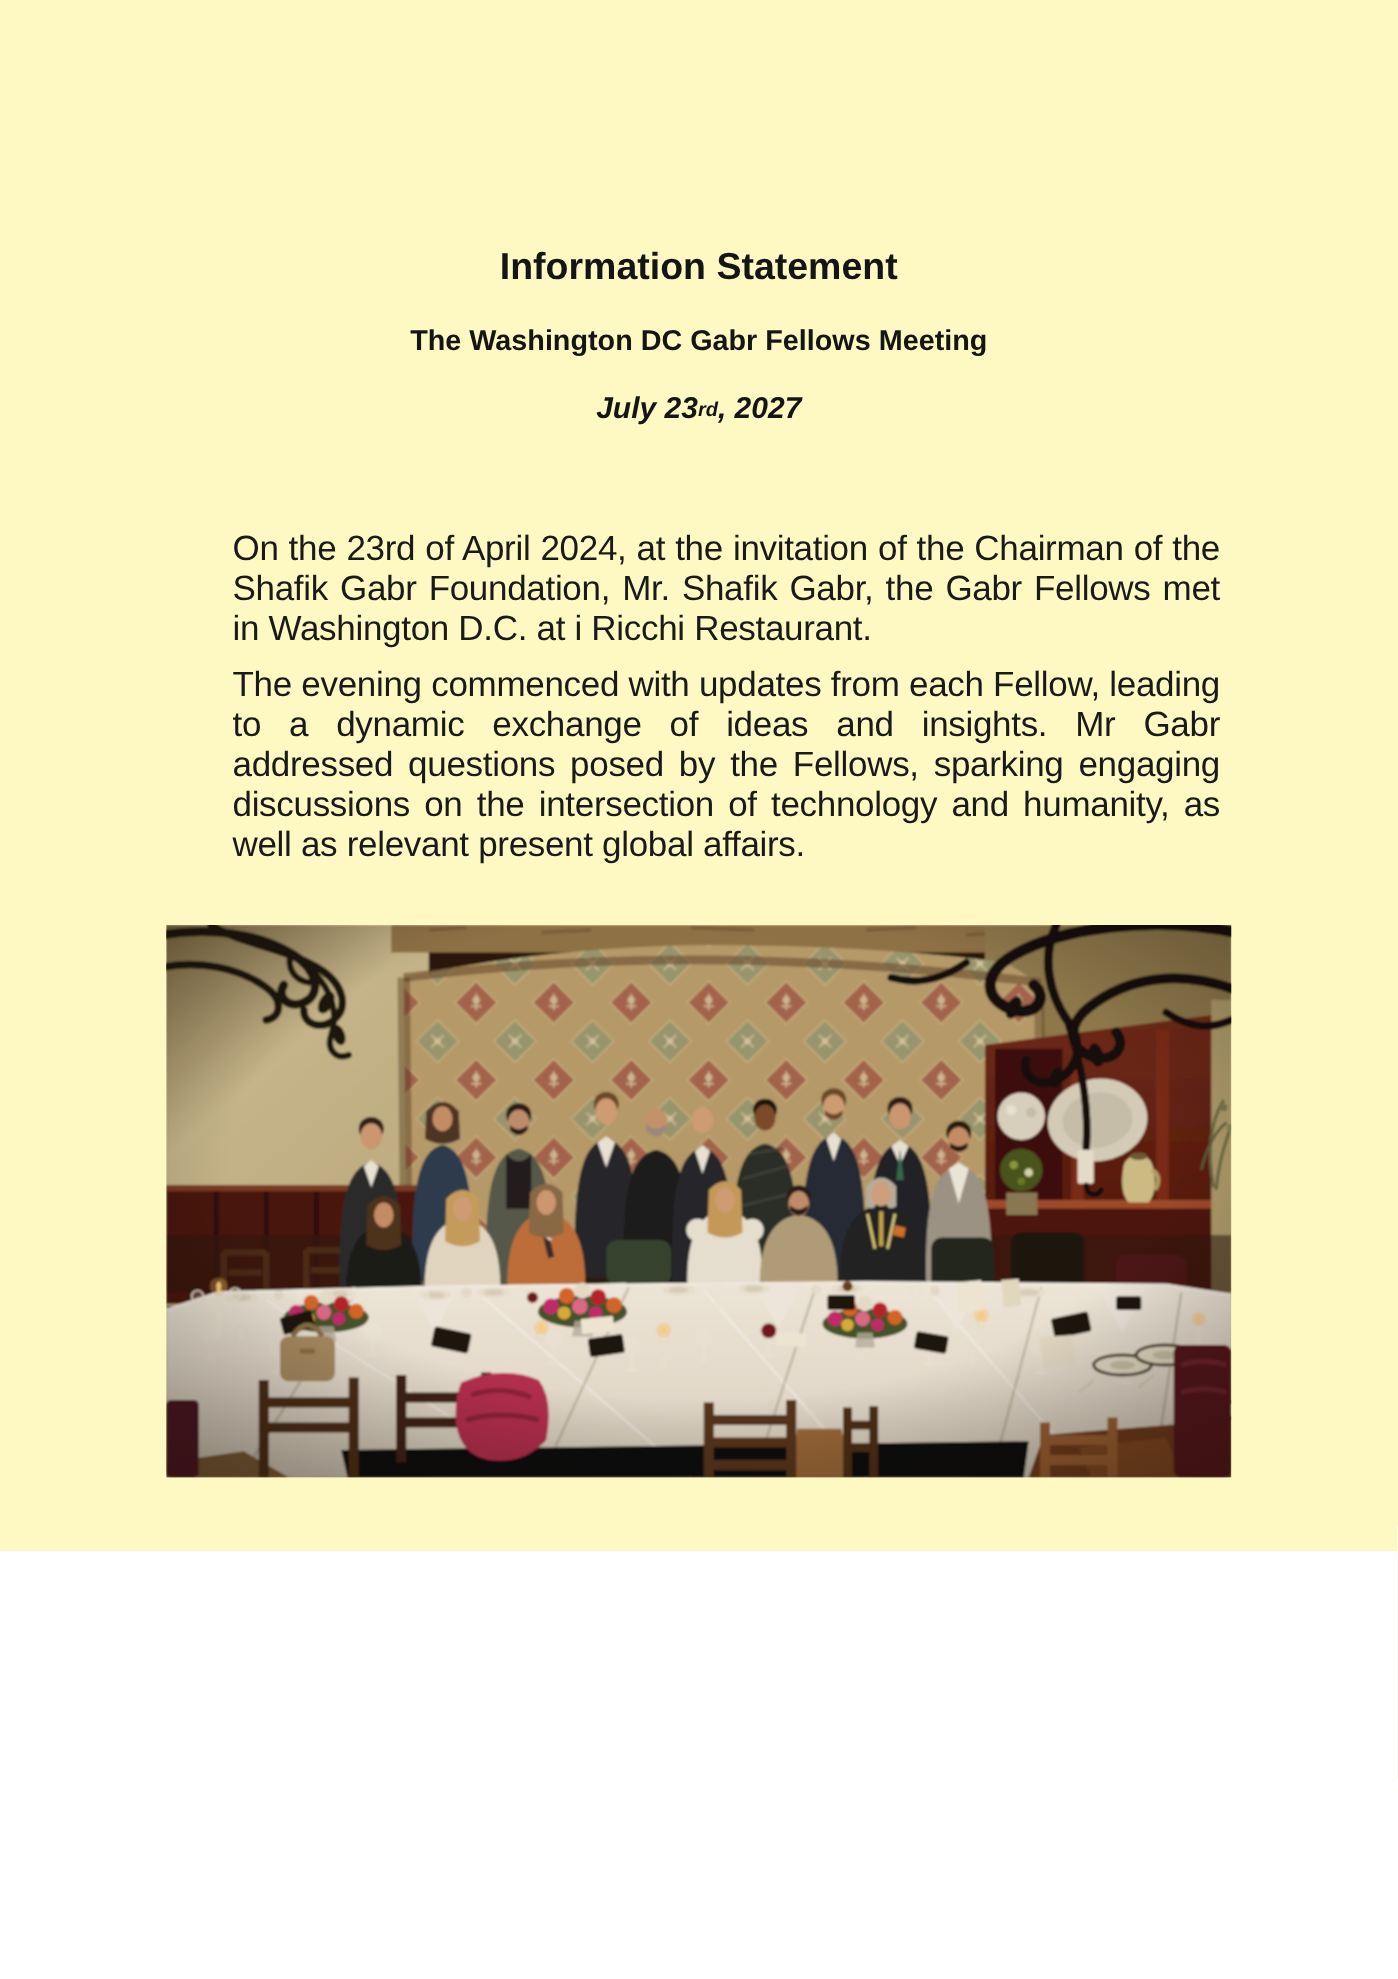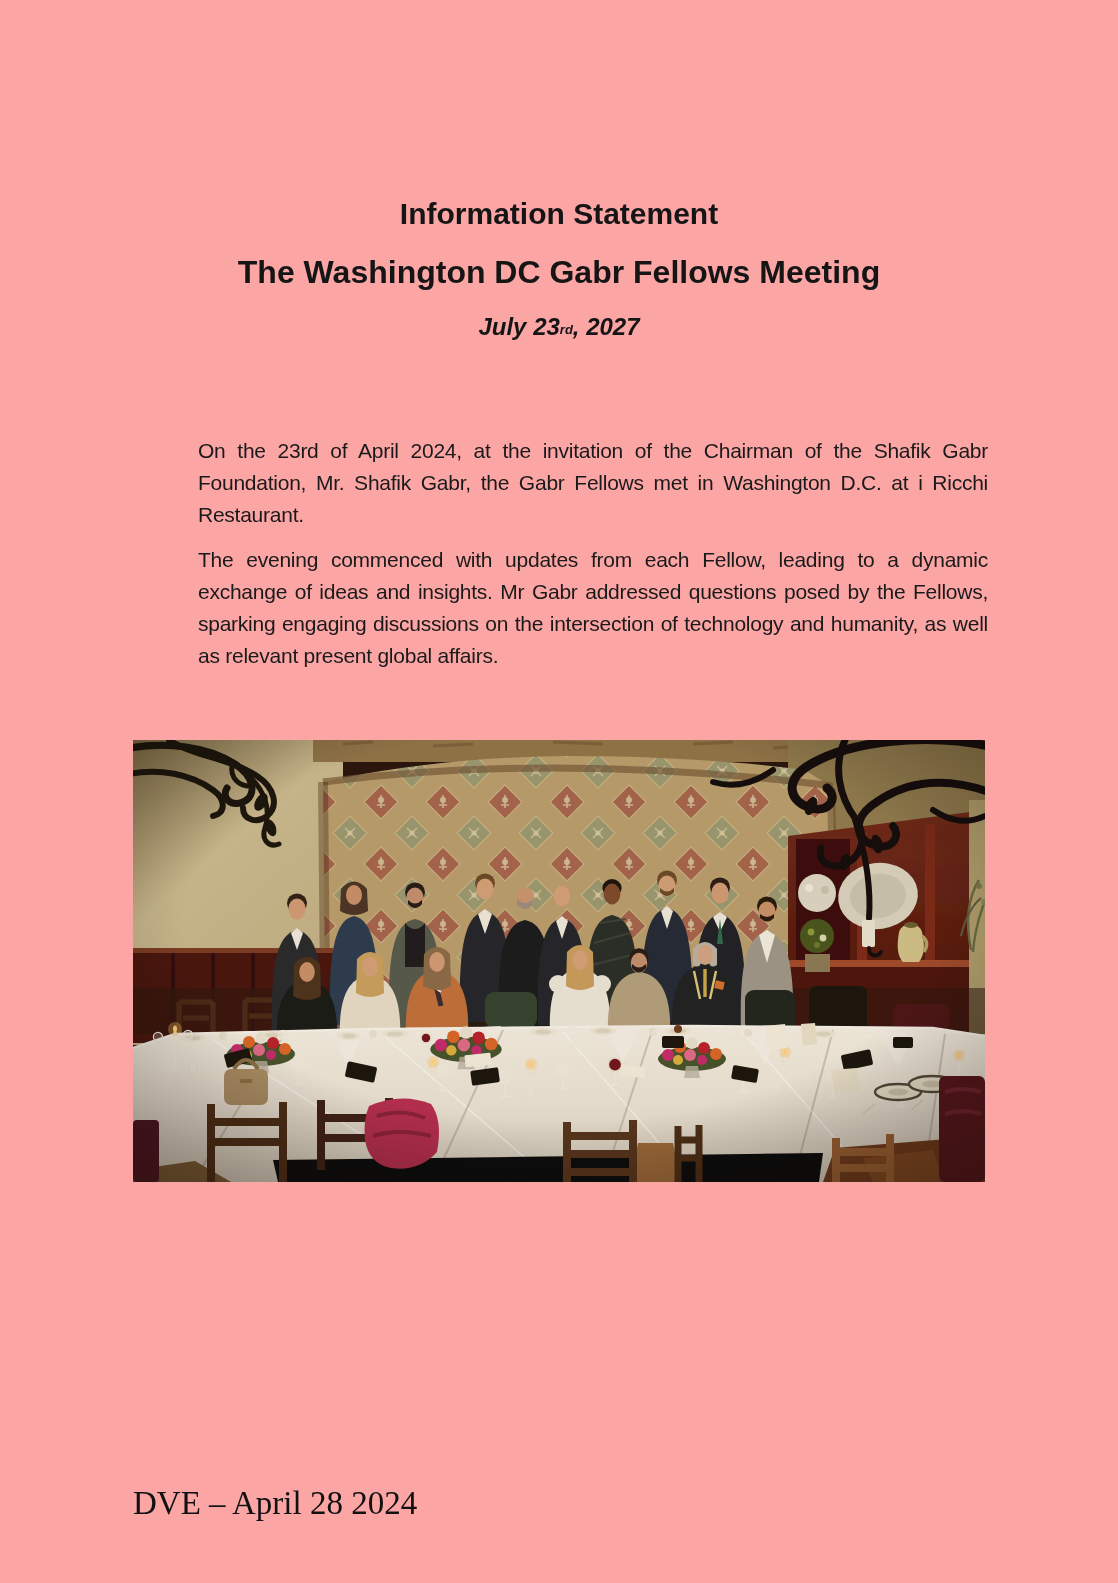--- a/index.html
+++ b/index.html
@@ -1,46 +1,46 @@
 <!DOCTYPE html>
 <html><head>
 <meta charset="utf-8">
 <style>
   html,body{margin:0;padding:0;background:#ffffff;}
   .page{
     position:relative;
-    width:1118px;height:1583px;
-    background:#fca5a5;
+    width:1118px;height:1241px;
+    background:#fef9c3;
     font-family:"Liberation Sans",sans-serif;
     color:#111;
     overflow:hidden;
   }
   .doc-title{
     position:absolute;top:197px;left:0;width:1118px;
     margin:0;text-align:center;
     font-size:30px;line-height:34px;font-weight:700;color:#151515;
   }
   .doc-subtitle{
     position:absolute;top:258px;left:0;width:1118px;
     margin:0;text-align:center;
-    font-size:32px;line-height:28px;font-weight:700;color:#151515;
+    font-size:23px;line-height:28px;font-weight:700;color:#151515;
   }
   .doc-date{
     position:absolute;top:313px;left:0;width:1118px;
     text-align:center;
     font-size:24px;line-height:28px;font-weight:700;font-style:italic;color:#151515;
   }
   .doc-date .ord{
-    font-size:13px;font-weight:700;font-style:italic;
+    font-size:16px;font-weight:700;font-style:italic;
     vertical-align:1px;letter-spacing:0;
   }
   .body-par{
     position:absolute;left:186px;width:790px;
-    margin:12px;
-    font-size:21px;line-height:32px;
+    margin:0;
+    font-size:28px;line-height:32px;
     letter-spacing:-0.25px;
     text-align:justify;
     color:#1a1a1a;
   }
   .p1{top:423px;}
   .p2{top:532px;}
   .photo-figure{
     position:absolute;left:133px;top:740px;width:852px;height:442px;
     margin:0;padding:0;
   }

